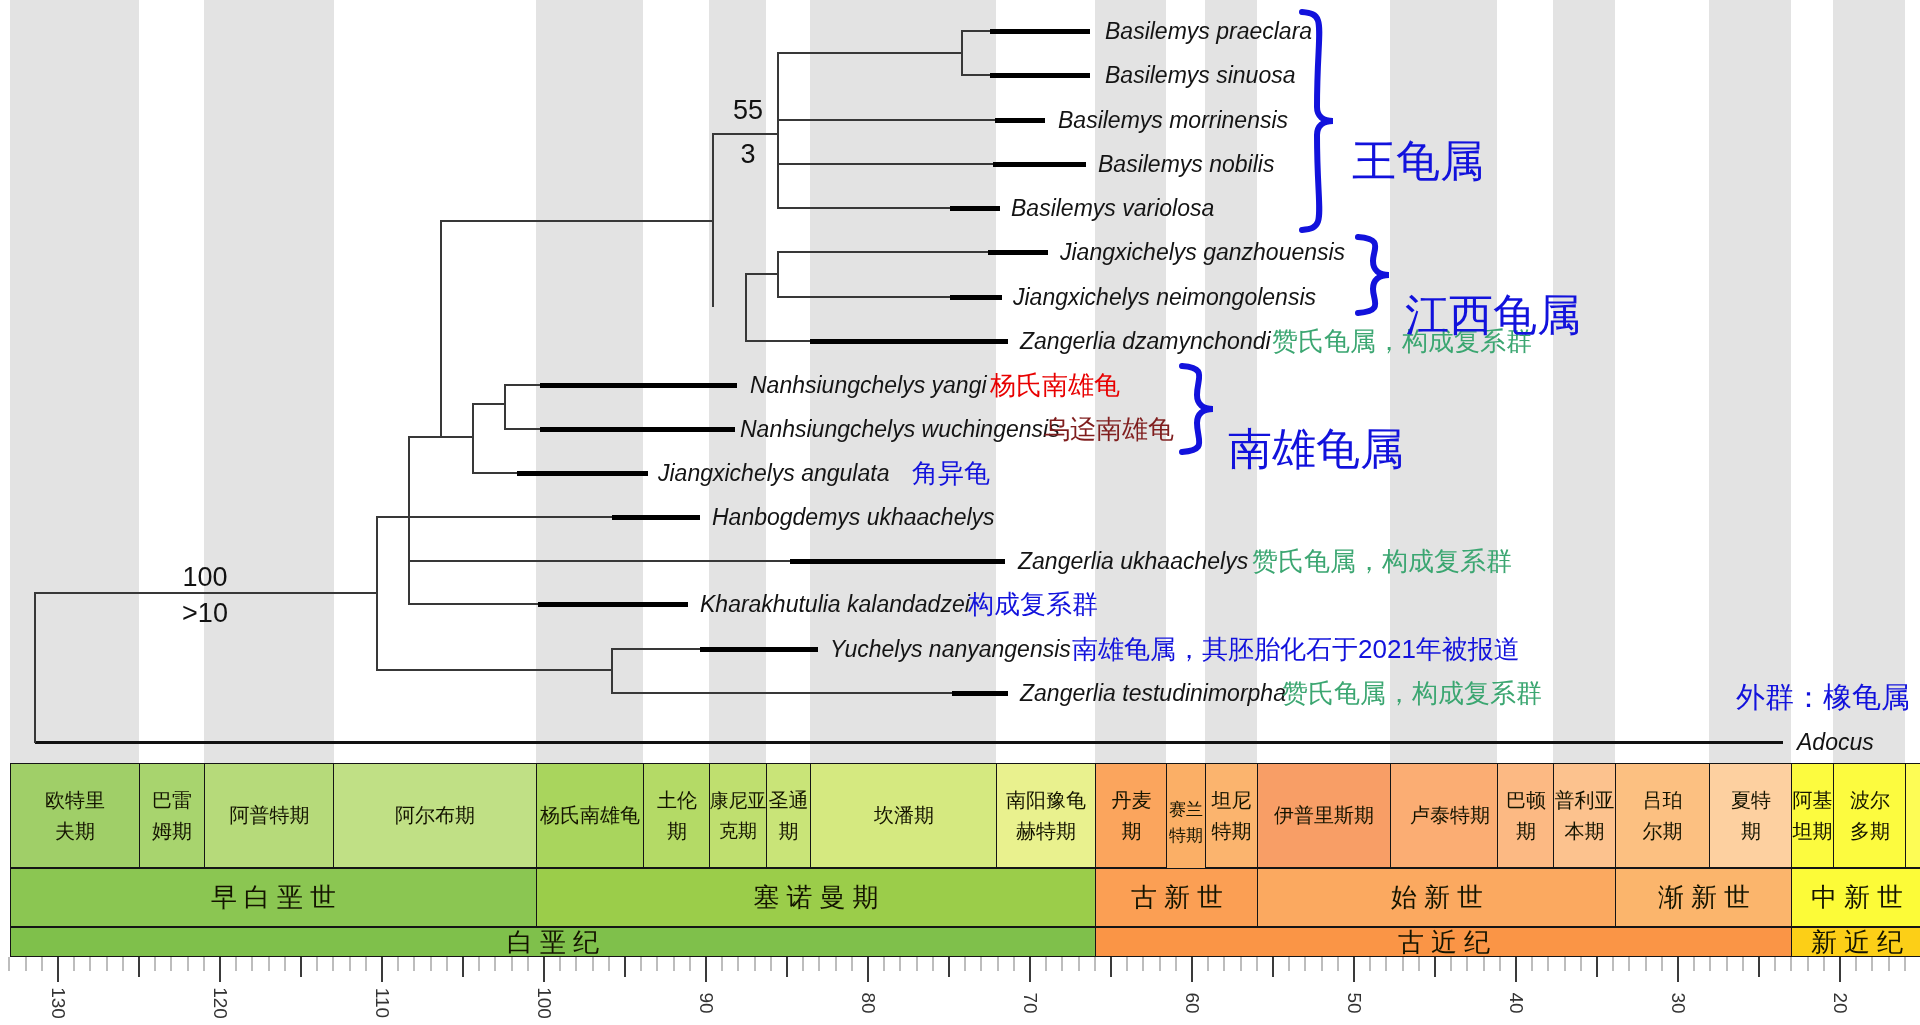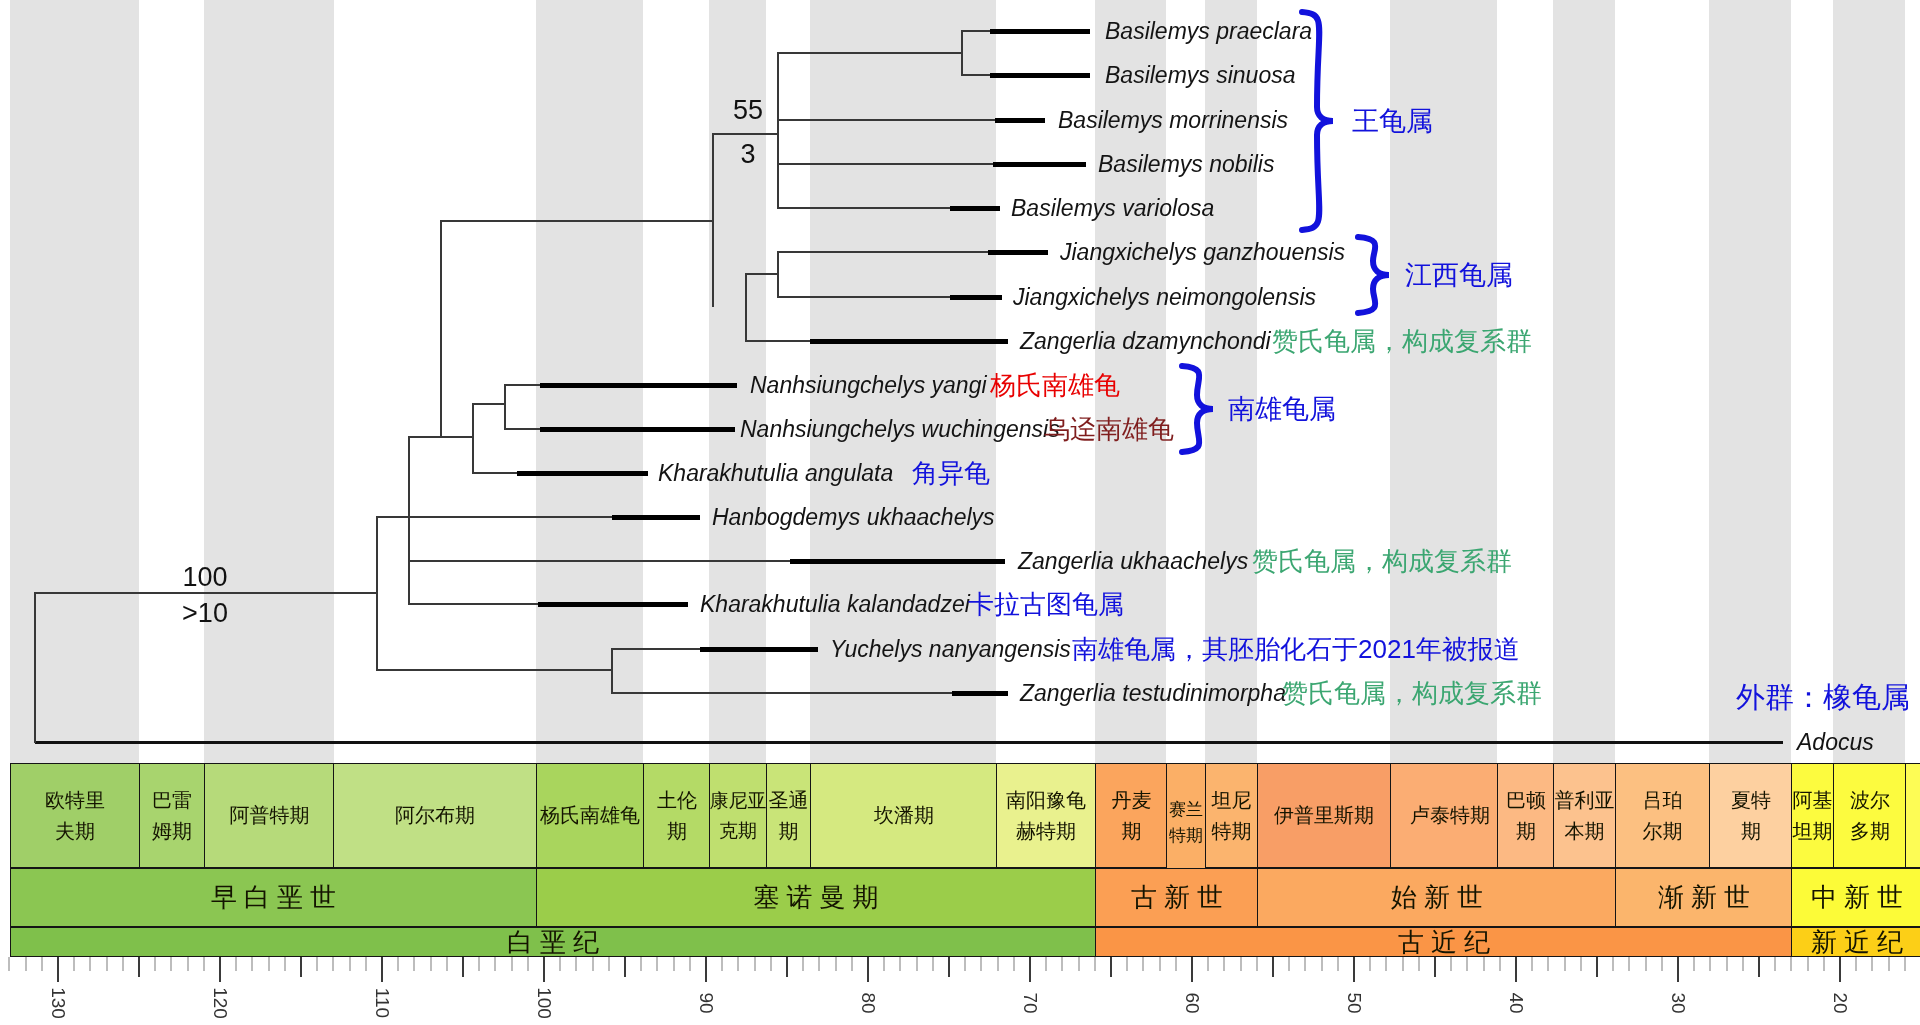--- a/index.html
+++ b/index.html
@@ -13,21 +13,21 @@
   .taxon{height:30px;line-height:30px;font-style:italic;font-size:23px;color:#141414;white-space:nowrap;}
   .ann{height:32px;line-height:32px;font-size:26px;white-space:nowrap;}
   .support{width:84px;height:30px;line-height:30px;text-align:center;font-size:27px;color:#111;}
   .cell{box-sizing:border-box;border:1.5px solid #151515;display:flex;flex-direction:column;
         align-items:center;justify-content:center;color:#141400;overflow:hidden;}
   .cell div{line-height:1.55;white-space:nowrap;}
   .bandlabel{letter-spacing:7px;padding-left:7px;}
   .tick{top:957px;}
   .ticklabel{width:30px;height:30px;top:988px;display:flex;align-items:center;justify-content:center;
              transform:rotate(90deg);font-size:19px;color:#333;}
-  .bracelabel{height:36px;line-height:36px;font-size:27px;white-space:nowrap;}
+  .bracelabel{height:36px;line-height:36px;font-size:44px;white-space:nowrap;margin-top:40px;}
   svg{position:absolute;left:0;top:0;}
 </style>
 </head>
 <body>
 
 <div id="root">
   <div id="stripes" class="abs">
       <div class="abs stripe" style="left: 10px; width: 129px;"></div>
       <div class="abs stripe" style="left: 204px; width: 130px;"></div>
       <div class="abs stripe" style="left: 536px; width: 107px;"></div>
@@ -123,27 +123,27 @@
       <div class="abs taxon" style="left: 1098px; top: 149px;">Basilemys nobilis</div>
       <div class="abs taxon" style="left: 1011px; top: 193px;">Basilemys variolosa</div>
       <div class="abs taxon" style="left: 1060px; top: 237px;">Jiangxichelys ganzhouensis</div>
       <div class="abs taxon" style="left: 1013px; top: 282px;">Jiangxichelys neimongolensis</div>
       <div class="abs taxon" style="left: 1020px; top: 326px;">Zangerlia dzamynchondi</div>
       <div class="abs ann" style="left: 1272px; top: 325px; color: rgb(59, 166, 113);">赞氏龟属，构成复系群</div>
       <div class="abs taxon" style="left: 750px; top: 370px;">Nanhsiungchelys yangi</div>
       <div class="abs ann" style="left: 990px; top: 369px; color: rgb(232, 0, 0);">杨氏南雄龟</div>
       <div class="abs taxon" style="left: 740px; top: 414px;">Nanhsiungchelys wuchingensis</div>
       <div class="abs ann" style="left: 1044px; top: 413px; color: #7f1d1d;">乌迳南雄龟</div>
-      <div class="abs taxon" style="left: 658px; top: 458px;">Kharakhutulia angulata</div>
+      <div class="abs taxon" style="left: 658px; top: 458px;">Jiangxichelys angulata</div>
       <div class="abs ann" style="left: 912px; top: 457px; color: rgb(18, 18, 220);">角异龟</div>
       <div class="abs taxon" style="left: 712px; top: 502px;">Hanbogdemys ukhaachelys</div>
       <div class="abs taxon" style="left: 1018px; top: 546px;">Zangerlia ukhaachelys</div>
       <div class="abs ann" style="left: 1252px; top: 545px; color: rgb(59, 166, 113);">赞氏龟属，构成复系群</div>
       <div class="abs taxon" style="left: 700px; top: 589px;">Kharakhutulia kalandadzei</div>
-      <div class="abs ann" style="left: 968px; top: 588px; color: rgb(18, 18, 220);">卡拉古图龟属</div>
+      <div class="abs ann" style="left: 968px; top: 588px; color: rgb(18, 18, 220);">构成复系群</div>
       <div class="abs taxon" style="left: 830px; top: 634px;">Yuchelys nanyangensis</div>
       <div class="abs ann" style="left: 1072px; top: 633px; color: rgb(18, 18, 220);">南雄龟属，其胚胎化石于2021年被报道</div>
       <div class="abs taxon" style="left: 1020px; top: 678px;">Zangerlia testudinimorpha</div>
       <div class="abs ann" style="left: 1282px; top: 677px; color: rgb(59, 166, 113);">赞氏龟属，构成复系群</div>
       <div class="abs taxon" style="left: 1797px; top: 727px;">Adocus</div>
       <div class="abs bracelabel" style="left: 1352px; top: 103px; color: rgb(18, 18, 220);">王龟属</div>
       <div class="abs bracelabel" style="left: 1405px; top: 257px; color: rgb(18, 18, 220);">江西龟属</div>
       <div class="abs bracelabel" style="left: 1228px; top: 391px; color: rgb(18, 18, 220);">南雄龟属</div>
     </div>
   <div class="abs" id="outgroup-note" style="font-size: 29px; white-space: nowrap; height: 34px; line-height: 34px; right: 10px; top: 680px; color: rgb(18, 18, 220);">外群：橡龟属</div>

